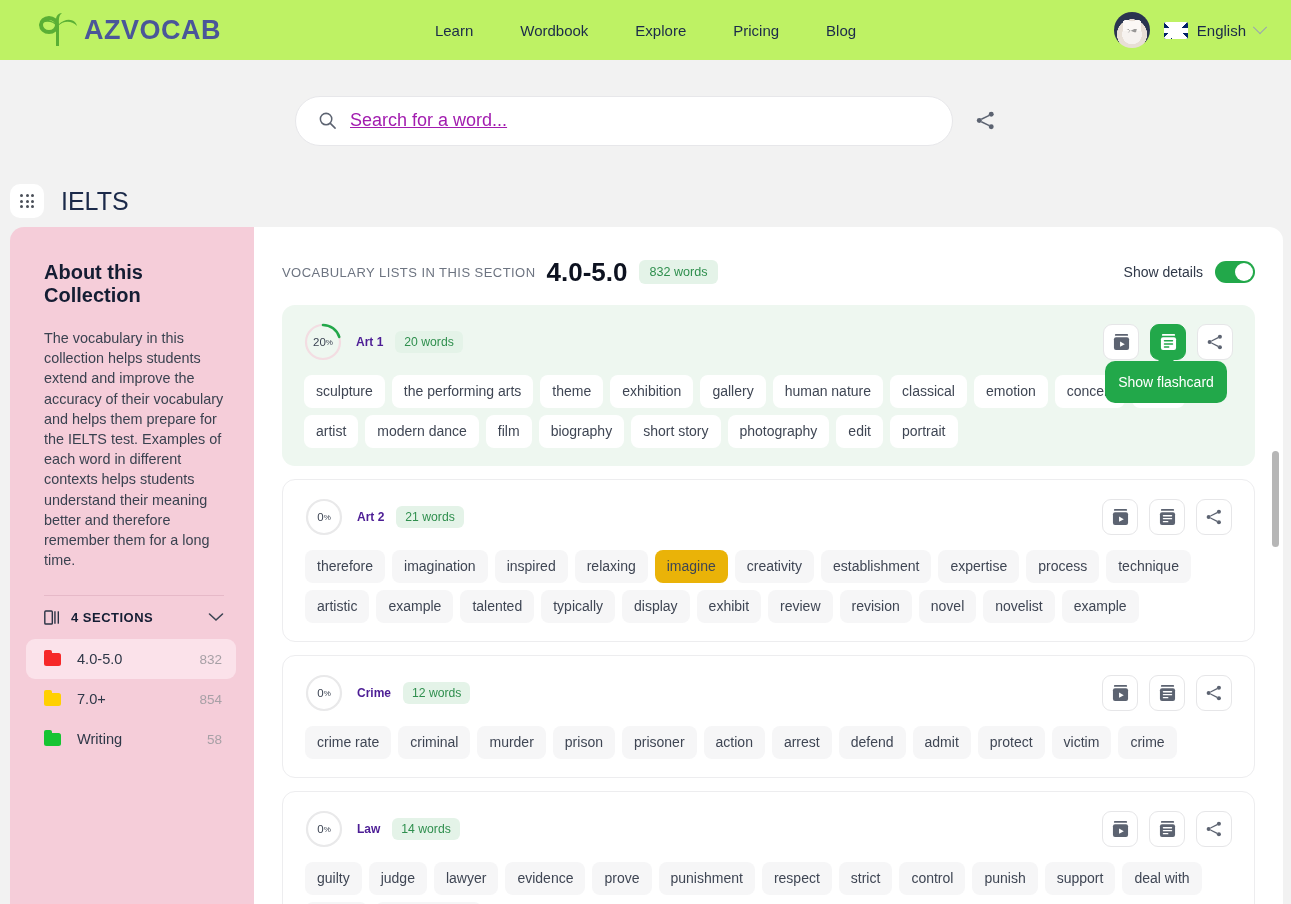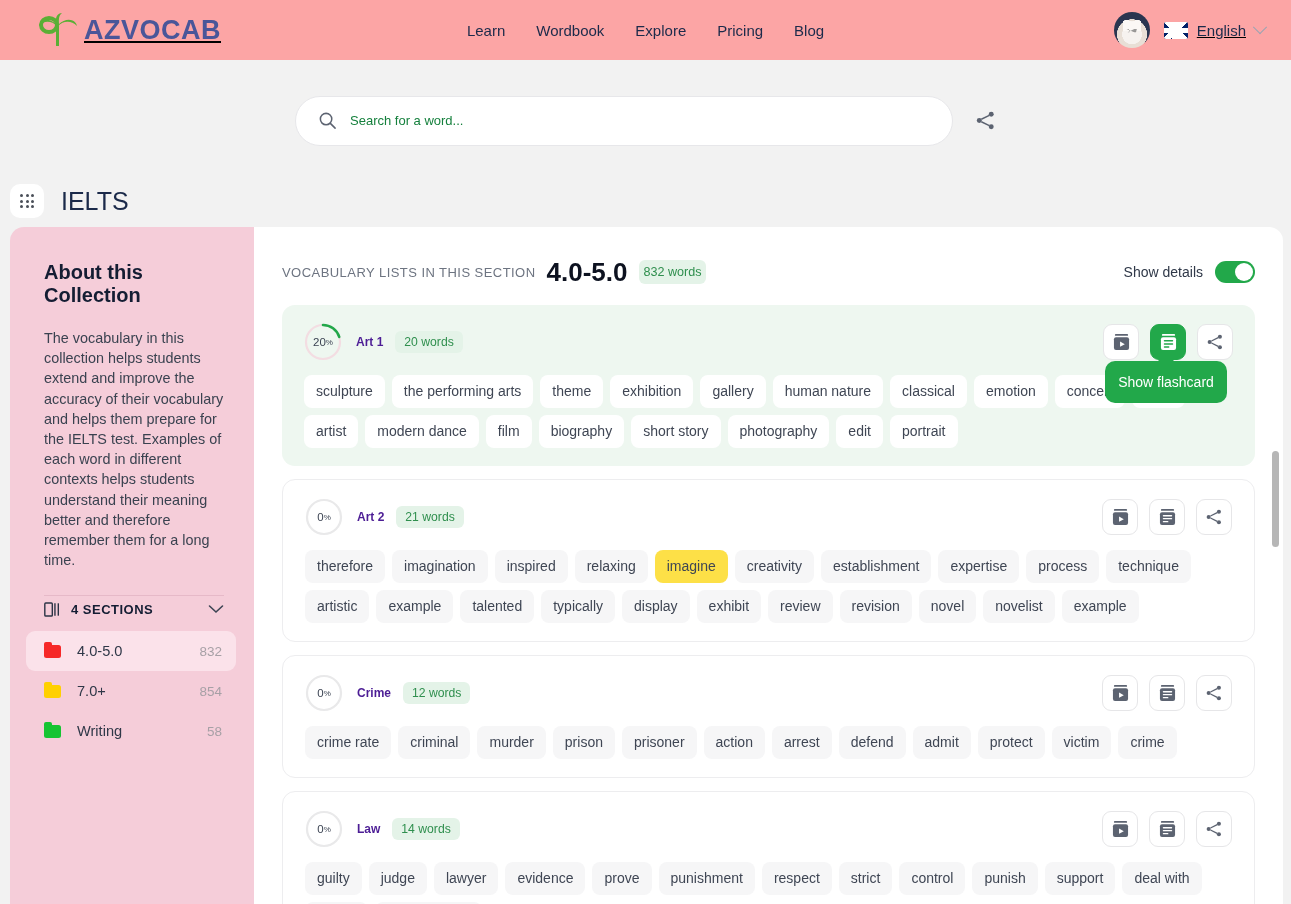--- a/index.html
+++ b/index.html
@@ -5,32 +5,32 @@
   * { box-sizing: border-box; margin: 0; padding: 0; }
   html, body {
     width: 1291px; height: 904px;
     font-family: "Liberation Sans", sans-serif;
     background: #f2f2f2;
     overflow: hidden;
   }
 
   
   .header {
-    height: 60px; background: #fca5a5;
+    height: 60px; background: #bef264;
     display: flex; align-items: center;
-    position: relative; z-index: 30; text-decoration: underline;
+    position: relative; z-index: 30;
   }
   .logo { display: flex; align-items: center; margin-left: 36px; gap: 4px; }
   .logo-text {
     font-size: 27px; font-weight: bold; color: #4a5699;
     letter-spacing: 0.5px; position: relative;
   }
   .nav {
     position: absolute; left: 50%; transform: translateX(-50%);
-    display: flex; gap: 31px;
+    display: flex; gap: 47px;
   }
   .nav a {
     font-size: 15px; color: #1b2a4a; text-decoration: none;
   }
   .header-right {
     margin-left: auto; margin-right: 26px;
     display: flex; align-items: center; gap: 14px;
   }
   .avatar {
     width: 36px; height: 36px; border-radius: 50%;
@@ -79,21 +79,21 @@
   
   .searchband {
     height: 109px; display: flex; align-items: center;
     justify-content: center; gap: 22px; padding-top: 12px;
   }
   .searchbox {
     width: 658px; height: 50px; background: #fff;
     border: 1px solid #e7e7ea; border-radius: 26px;
     display: flex; align-items: center; padding: 0 22px; gap: 13px;
   }
-  .search-ph { font-size: 13px; color: #15803d; }
+  .search-ph { font-size: 18px; color: #a21caf; text-decoration: underline; }
   .share-top { cursor: pointer; }
 
   
   .pagetitle {
     display: flex; align-items: center; gap: 17px;
     margin: 6px 0 0 10px; height: 52px;
   }
   .grid-btn {
     width: 34px; height: 34px; background: #fff; border-radius: 10px;
     display: flex; align-items: center; justify-content: center; cursor: pointer;
@@ -113,21 +113,21 @@
     width: 244px; flex: none; background: #f5cdd9;
     border-radius: 14px 0 0 0; padding: 34px 30px 0 34px;
     overflow: hidden;
   }
   .sidebar h2 { font-size: 20px; color: #141d33; font-weight: bold; }
   .sidebar p {
     margin-top: 21px; font-size: 14.4px; line-height: 20.2px; color: #3a4250;
   }
   .sep { height: 1px; background: #e6b9c8; margin: 25px 0 0 0; }
   .sections-head {
-    display: flex; align-items: center; margin-top: 4px; cursor: pointer;
+    display: flex; align-items: center; margin-top: 12px; cursor: pointer;
   }
   .book-icon { width: 17px; height: 15px; flex: none; margin-right: 10px; }
   .sections-head .t {
     font-size: 13px; font-weight: bold; color: #141d33; letter-spacing: .5px;
   }
   .sections-head .c { margin-left: auto; }
   .sec-list { margin-top: 13px; margin-left: -18px; margin-right: -12px; }
   .sec-item {
     display: flex; align-items: center; height: 40px;
     padding: 0 14px 0 18px; border-radius: 9px; cursor: pointer;
@@ -147,21 +147,21 @@
     position: relative; overflow: hidden;
   }
   .main-inner { padding: 28px 28px 0 28px; height: 100%; }
   .main-head { display: flex; align-items: center; height: 34px; }
   .mh-label {
     font-size: 13px; color: #6d7481; letter-spacing: .45px;
   }
   .mh-value { font-size: 26px; font-weight: bold; color: #0d1220; margin-left: 11px; }
   .badge {
     background: #e4f3e8; color: #2f8f4e; font-size: 12.6px;
-    border-radius: 6px; padding: 5px 4px; margin-left: 12px;
+    border-radius: 6px; padding: 5px 10px; margin-left: 12px;
   }
   .mh-right { margin-left: auto; display: flex; align-items: center; gap: 12px; }
   .mh-right .lbl { font-size: 14px; color: #2f3848; }
   .toggle {
     width: 40px; height: 22px; border-radius: 11px; background: #22a84a;
     position: relative; cursor: pointer; flex: none;
   }
   .toggle .knob {
     position: absolute; right: 2px; top: 2px; width: 18px; height: 18px;
     border-radius: 50%; background: #fff;
@@ -195,21 +195,21 @@
   }
   .abtn.green { background: #22a84a; border-color: #22a84a; }
   .abtn.bare { border-color: #e6e6e8; }
   .chips { display: flex; flex-wrap: wrap; gap: 7px; margin-top: 16px; }
   .chip {
     font-size: 14px; color: #3f4654; border-radius: 8px;
     padding: 8px 12px; background: #f6f6f7; white-space: nowrap;
     cursor: pointer; line-height: 17px;
   }
   .card.highlight .chip { background: #ffffff; }
-  .chip.hover { background: #fde047; }
+  .chip.hover { background: #eab308; }
 
   
   .tooltip {
     position: absolute; background: #22a84a; color: #fff;
     border-radius: 10px; width: 122px; padding: 11px 6px;
     text-align: center; font-size: 14px; line-height: 20px;
     left: 1105px; top: 361px; z-index: 40;
   }
   .tooltip::before {
     content: ""; position: absolute; top: -8px; left: 50%;

